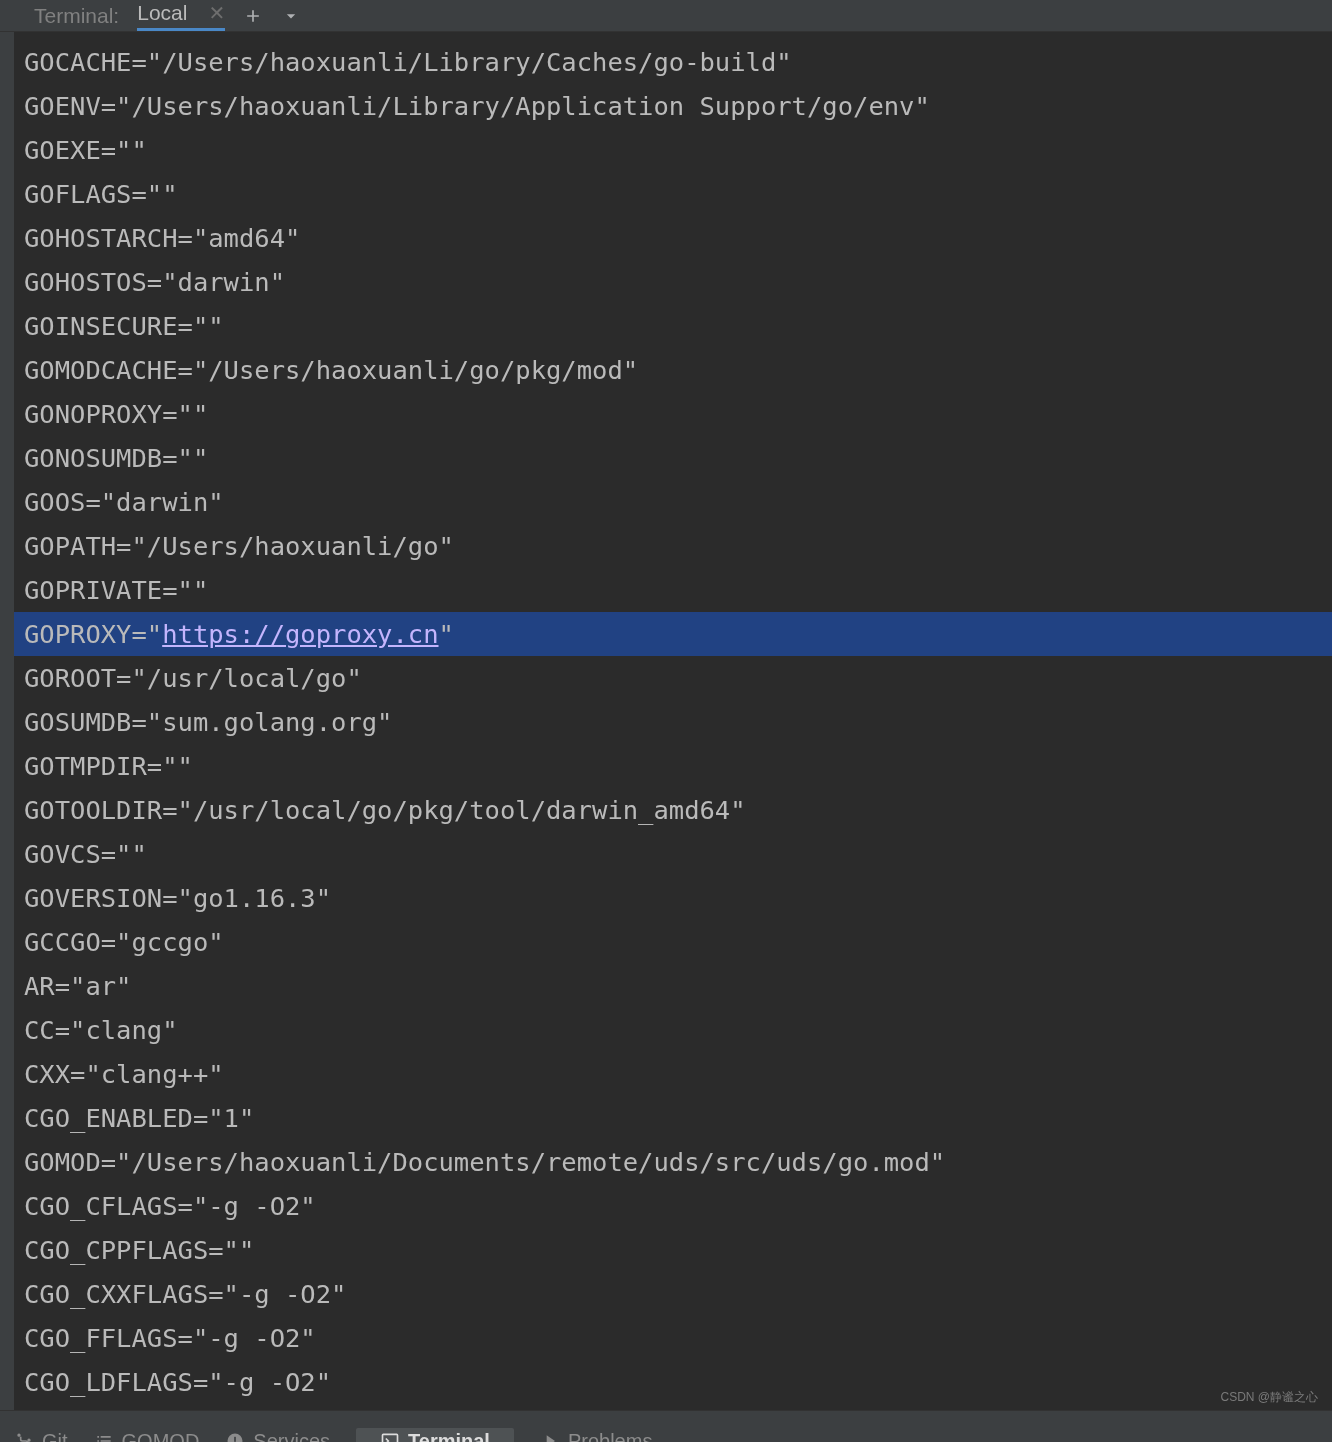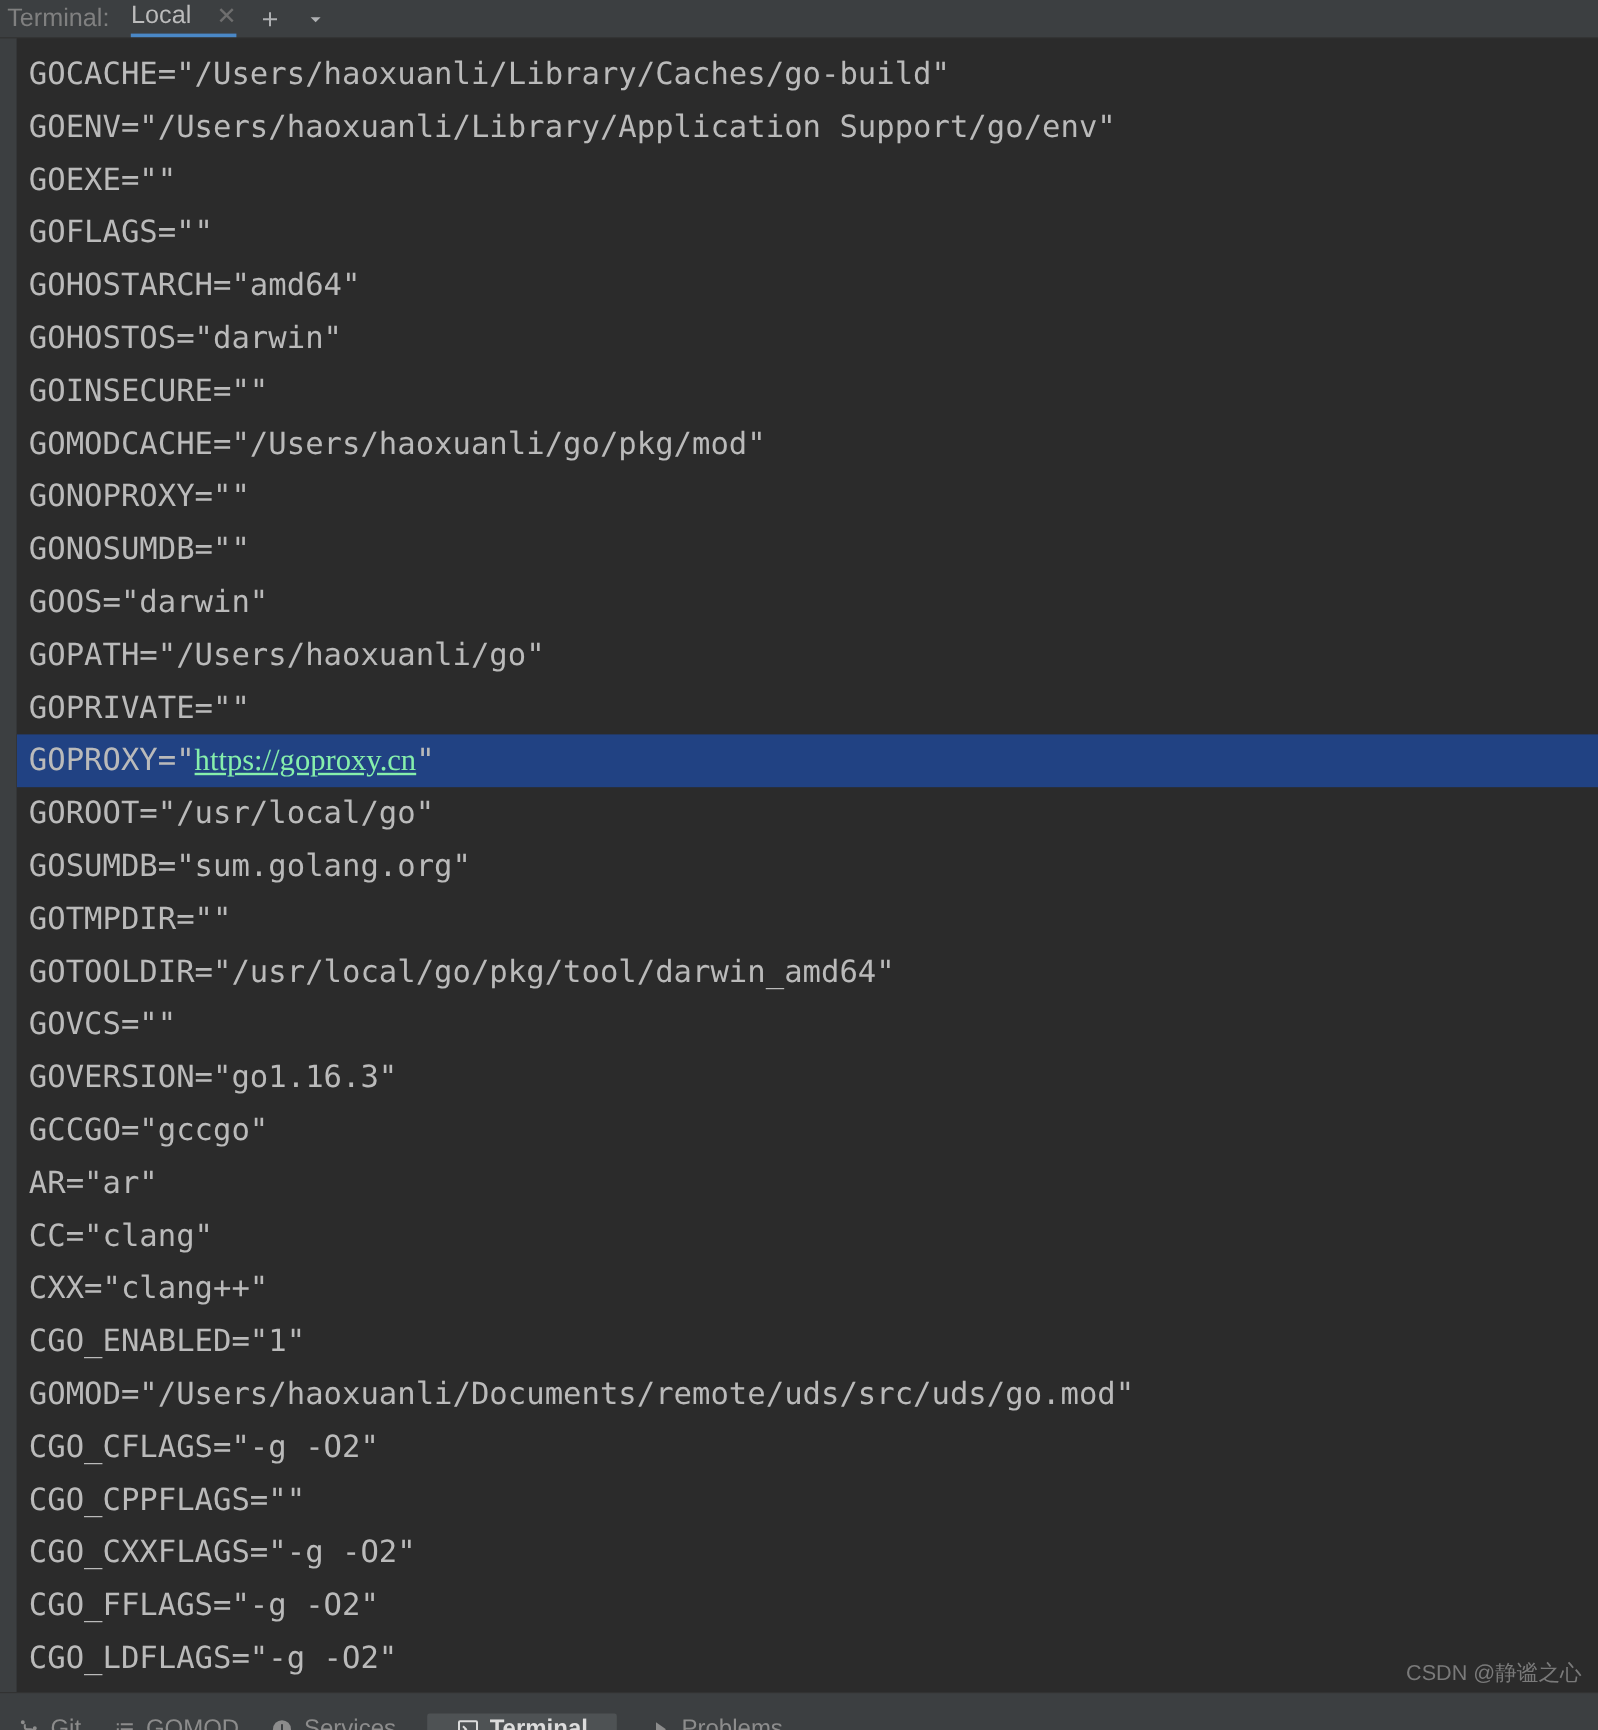--- a/index.html
+++ b/index.html
@@ -9,21 +9,21 @@
     background: #2b2b2b;
     font-family: "Menlo", "Monaco", "Consolas", monospace;
     overflow: hidden;
     color: #a9b7c6;
   }
   .terminal-header {
     height: 32px;
     background: #3c3f41;
     display: flex;
     align-items: center;
-    padding-left: 6px;
+    padding-left: 34px;
     gap: 18px;
     border-bottom: 1px solid #323232;
   }
   .terminal-label {
     color: #808080;
     font-size: 21px;
     font-family: "Segoe UI", "Helvetica Neue", Arial, sans-serif;
   }
   .tab {
     display: flex;
@@ -74,23 +74,22 @@
     display: block;
   }
   .line.highlighted {
     background: #214283;
     margin-left: -10px;
     padding-left: 10px;
     margin-right: -10px;
     padding-right: 10px;
   }
   .link {
-    color: #86efac;
+    color: #c4b5fd;
     text-decoration: underline;
-    font-family: Liberation Serif, serif;
   }
   .bottom-bar {
     position: absolute;
     left: 0;
     right: 0;
     bottom: 0;
     height: 32px;
     background: #3c3f41;
     display: flex;
     align-items: center;
@@ -114,21 +113,21 @@
     padding: 2px 24px;
     border-radius: 2px;
     font-weight: 600;
   }
   .watermark {
     position: absolute;
     right: 14px;
     bottom: 36px;
     color: #7a7a7a;
     font-family: "Segoe UI", Arial, sans-serif;
-    font-size: 18px;
+    font-size: 12px;
   }
   svg.icon { width: 20px; height: 20px; fill: currentColor; }
 </style>
 </head>
 <body>
 
 <div class="terminal-header">
   <span class="terminal-label">Terminal:</span>
   <div class="tab">
     <span>Local</span>

